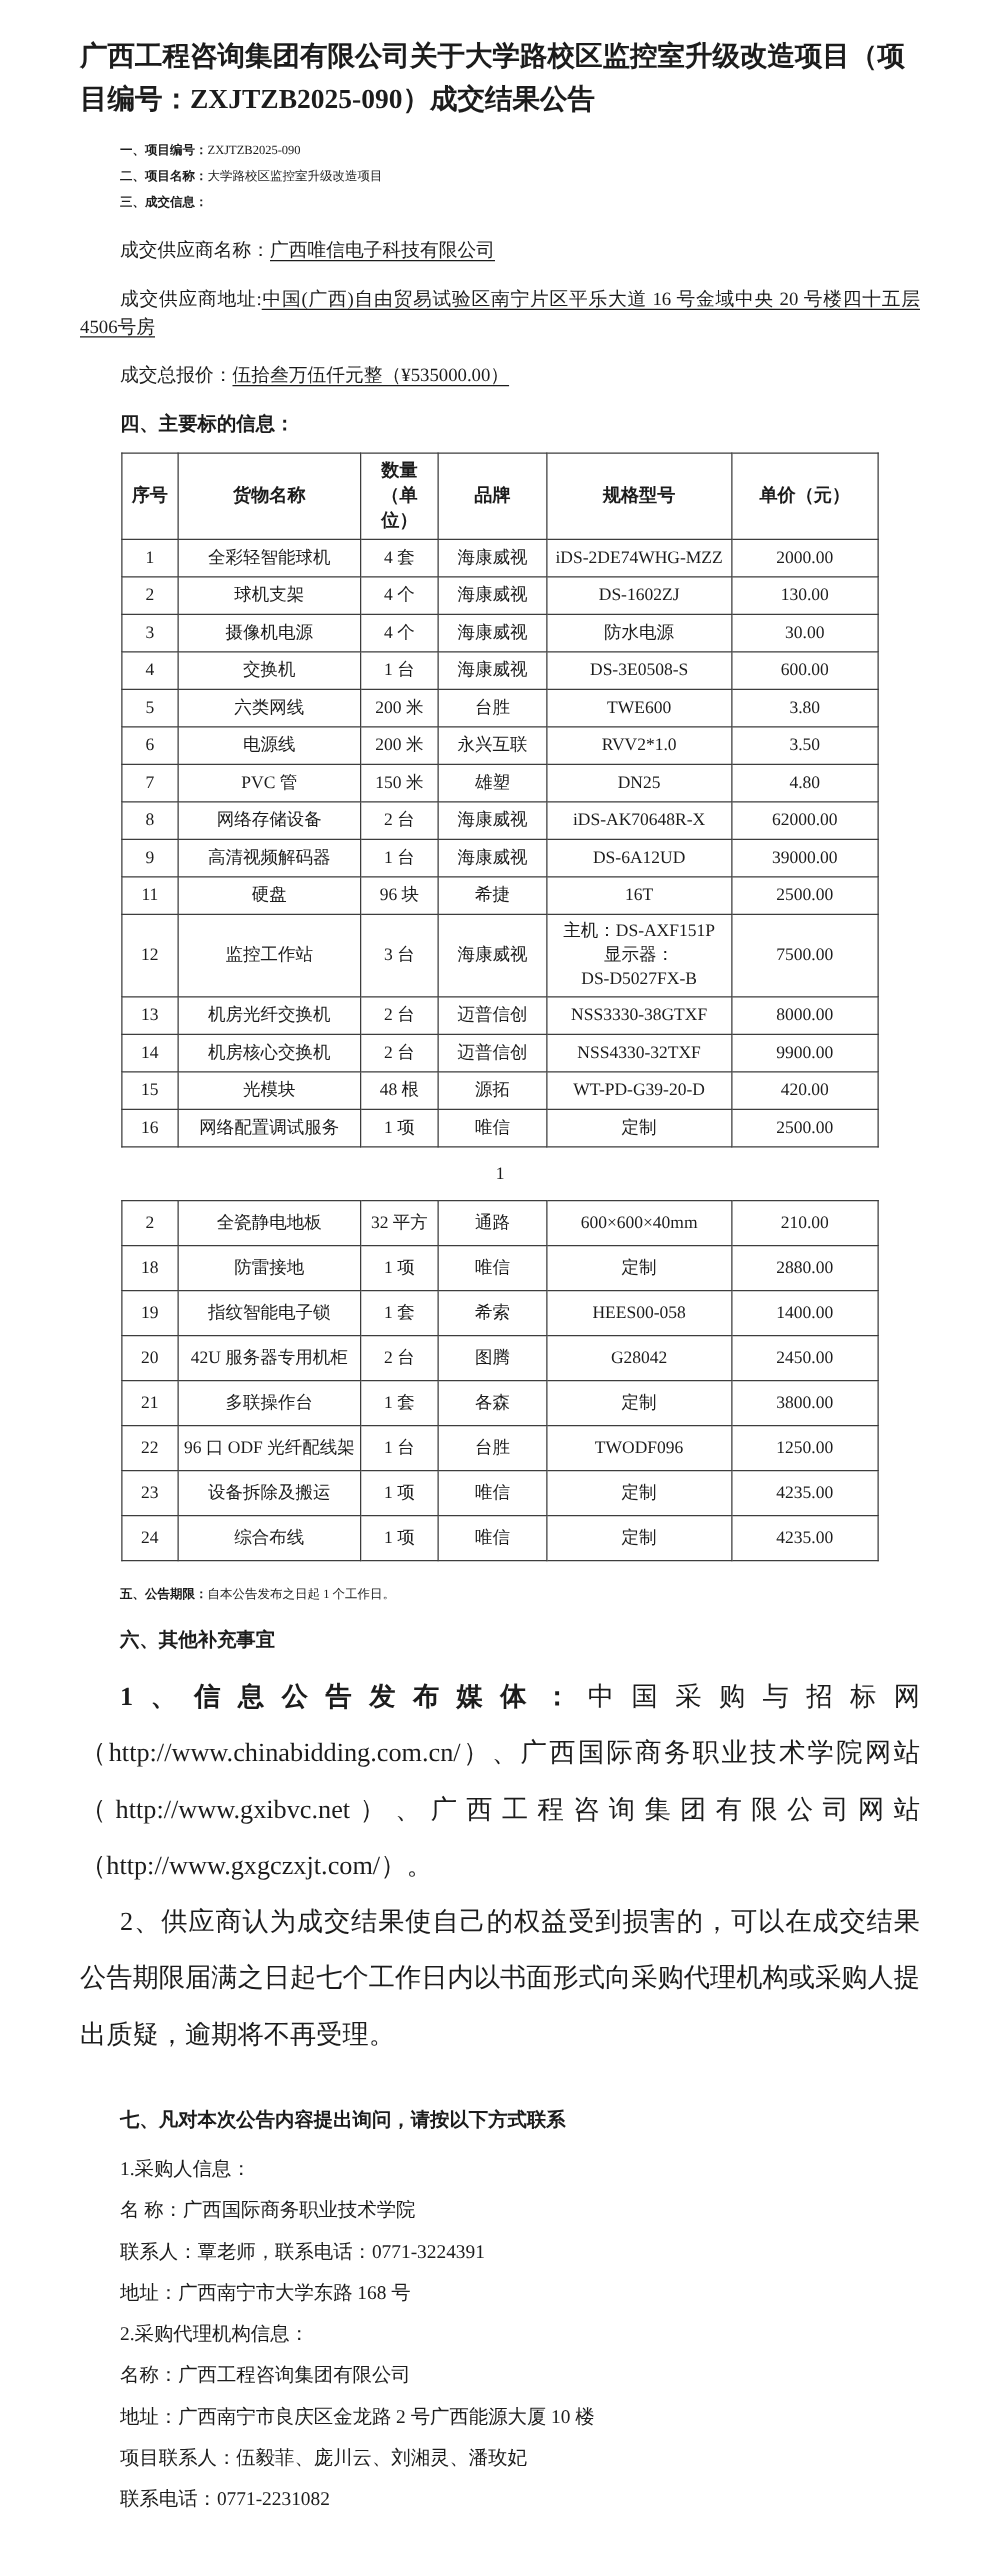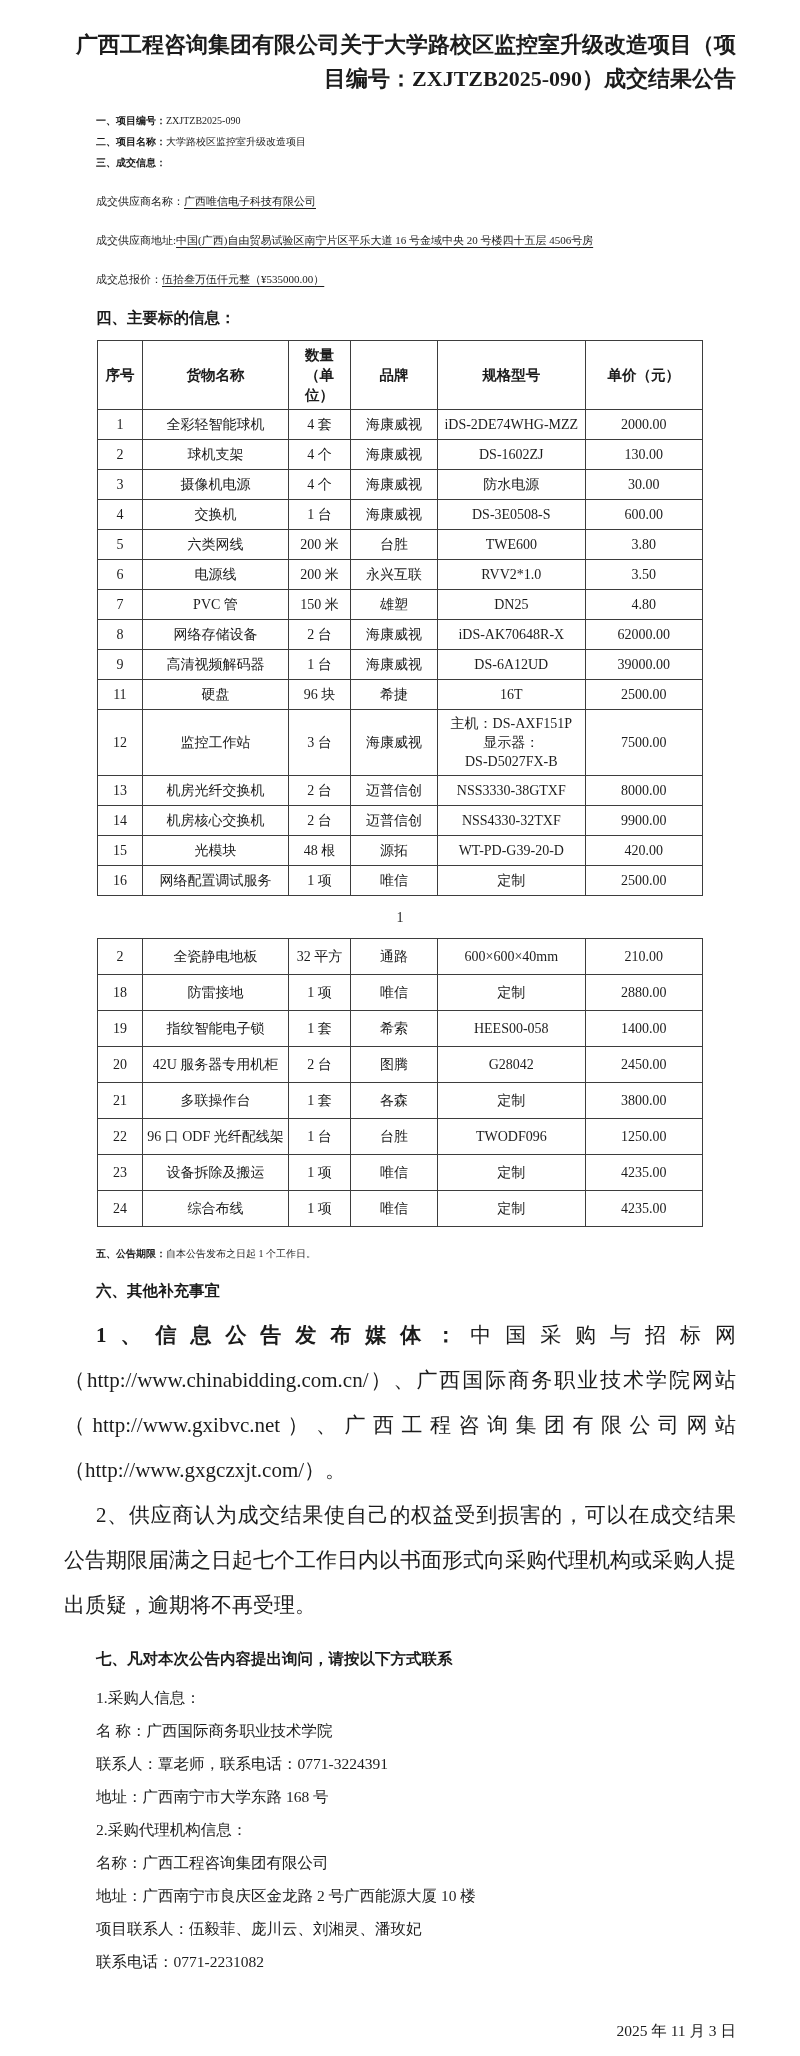--- a/index.html
+++ b/index.html
@@ -7,33 +7,33 @@
   body {
     width: 800px;
     min-height: 2056px;
     font-family: "Liberation Serif", "DejaVu Serif", serif;
     color: #1c1c1c;
     padding: 24px 64px 10px;
   }
   .title {
     font-size: 22px;
     font-weight: bold;
-    text-align: right;
+    text-align: left;
     line-height: 34px;
     margin: 4px 0 14px;
   }
   .num-item {
     font-size: 10px;
     line-height: 21px;
     margin: 0 0;
     padding-left: 32px;
   }
   .num-item .lbl { font-weight: bold; }
   .field-line {
-    font-size: 11px;
+    font-size: 15px;
     line-height: 22px;
     margin: 17px 0;
     text-indent: 32px;
     text-align: justify;
   }
   .uline { text-decoration: underline; text-underline-offset: 3px; }
   .sec-heading {
     font-size: 15.5px;
     font-weight: bold;
     line-height: 21px;
@@ -358,21 +358,21 @@
 </p>
 
 <p class="sec-heading">六、其他补充事宜</p>
 
 <p class="para6">
   <span class="lbl">1、信息公告发布媒体：</span><span>中国采购与招标网（http://www.chinabidding.com.cn/）、广西国际商务职业技术学院网站（http://www.gxibvc.net）、广西工程咨询集团有限公司网站（http://www.gxgczxjt.com/）。</span>
 </p>
 
 <p class="para6">2、供应商认为成交结果使自己的权益受到损害的，可以在成交结果公告期限届满之日起七个工作日内以书面形式向采购代理机构或采购人提出质疑，逾期将不再受理。</p>
 
-<p class="sec-heading" style="margin-top:20px">七、凡对本次公告内容提出询问，请按以下方式联系</p>
+<p class="sec-heading" style="margin-top:36px">七、凡对本次公告内容提出询问，请按以下方式联系</p>
 
 <p class="contact-line">1.采购人信息：</p>
 <p class="contact-line">名 称：广西国际商务职业技术学院</p>
 <p class="contact-line">联系人：覃老师，联系电话：0771-3224391</p>
 <p class="contact-line">地址：广西南宁市大学东路 168 号</p>
 <p class="contact-line">2.采购代理机构信息：</p>
 <p class="contact-line">名称：广西工程咨询集团有限公司</p>
 <p class="contact-line">地址：广西南宁市良庆区金龙路 2 号广西能源大厦 10 楼</p>
 <p class="contact-line">项目联系人：伍毅菲、庞川云、刘湘灵、潘玫妃</p>
 <p class="contact-line">联系电话：0771-2231082</p>

